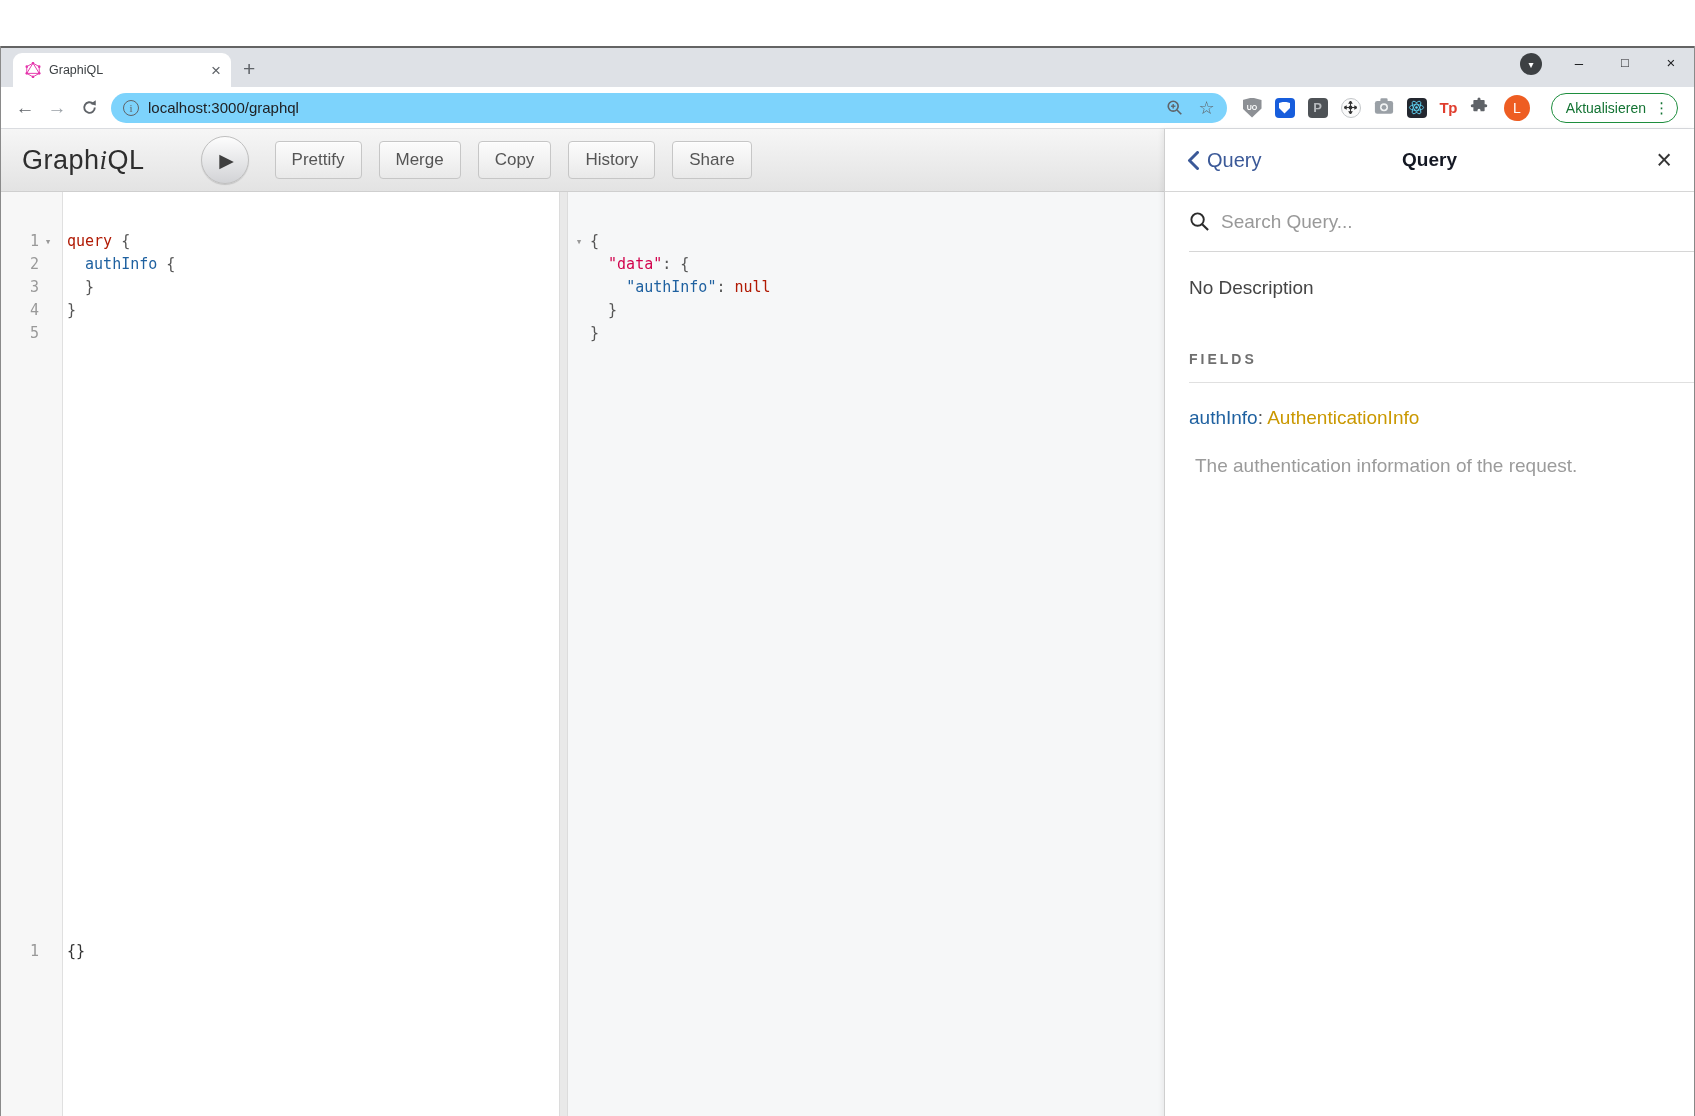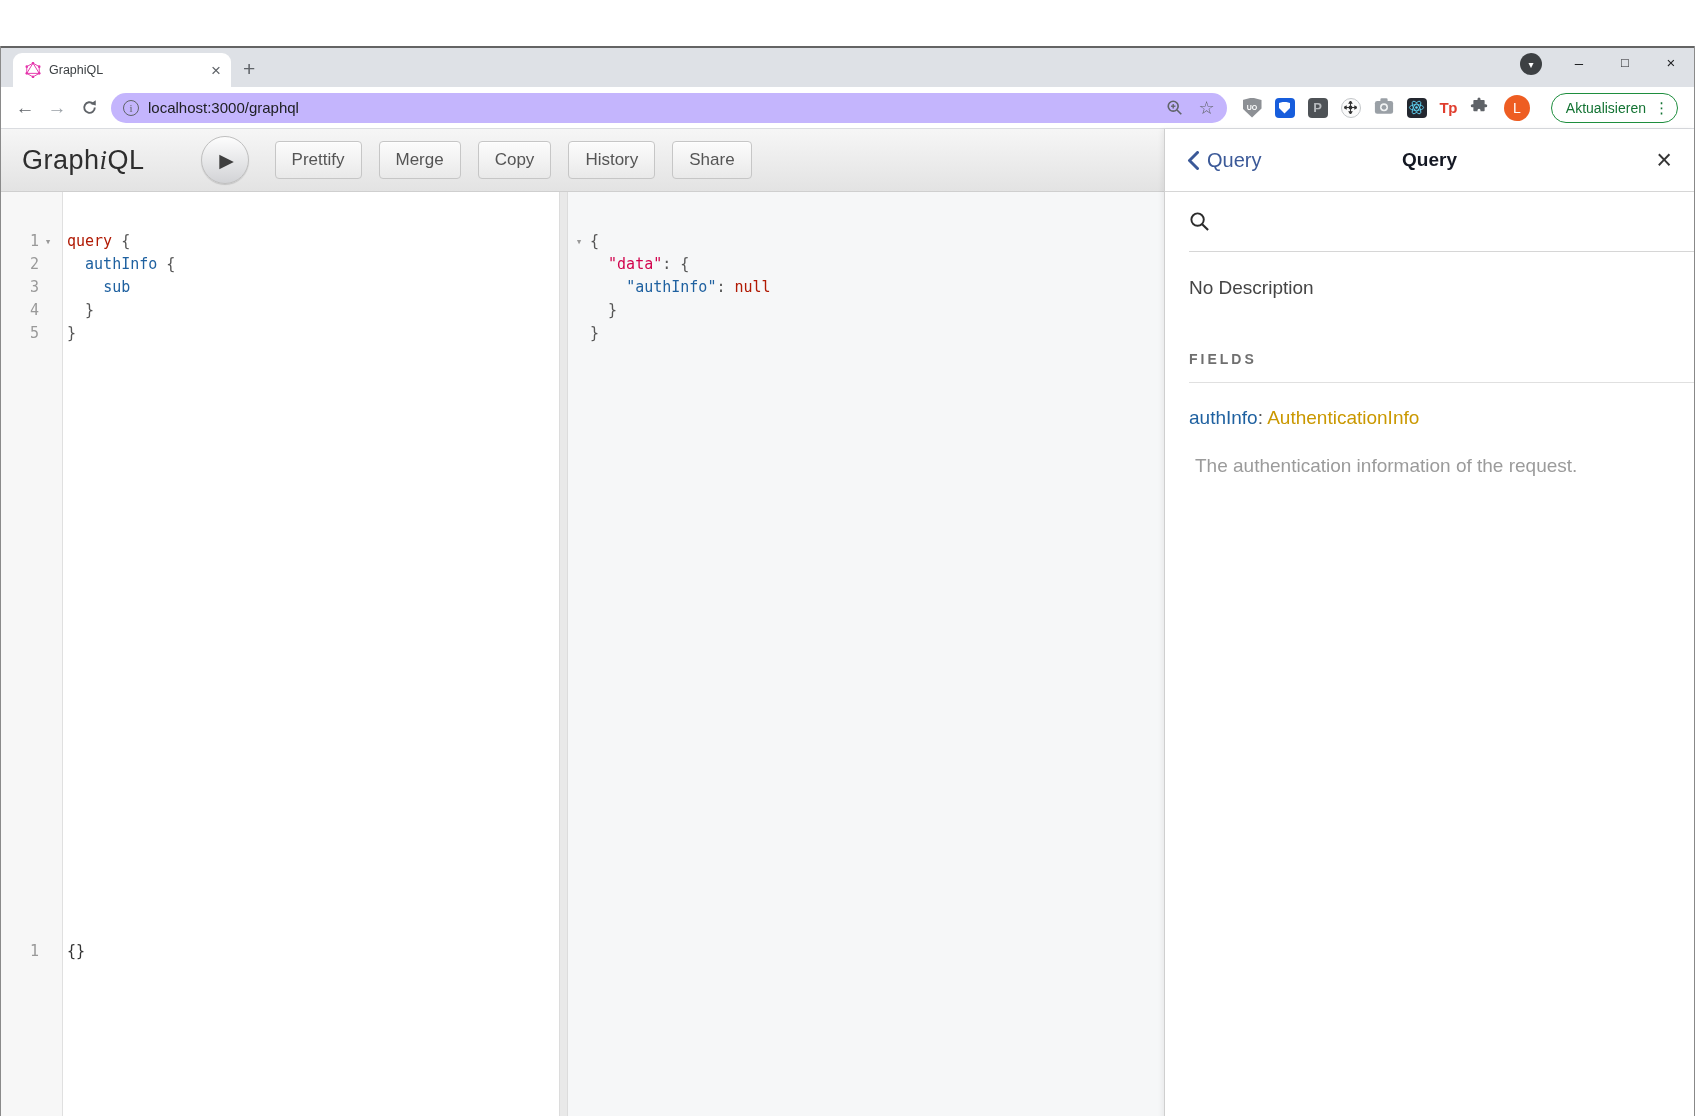--- a/index.html
+++ b/index.html
@@ -21,21 +21,21 @@
                    font-size:10px; display:flex; align-items:center; justify-content:center; margin:5px 14px 0 0; }
   .winbtn { width:46px; height:28px; display:flex; align-items:center; justify-content:center;
             color:#202124; font-size:15px; }
   .winbtn.max { font-size:13px; }
 
   .addressbar { height:42px; background:#fff; border-bottom:1px solid #dadce0;
                 display:flex; align-items:center; padding:0 10px; gap:4px; flex:none; }
   .navbtn { width:28px; height:28px; display:flex; align-items:center; justify-content:center;
             font-size:19px; color:#5f6368; }
   .navbtn.fwd { color:#9aa0a6; }
-  .omnibox { flex:1; height:30px; background:#c4b5fd; border-radius:15px; margin:0 6px 0 4px;
+  .omnibox { flex:1; height:30px; background:#7dd3fc; border-radius:15px; margin:0 6px 0 4px;
              display:flex; align-items:center; padding:0 12px; gap:9px; min-width:0; }
   .info-icon { width:16px; height:16px; border:1.5px solid #5f6368; border-radius:50%;
                display:flex; align-items:center; justify-content:center; flex:none; }
   .info-icon::after { content:"i"; font-family:"Liberation Serif", serif; font-size:11px; color:#5f6368; }
   .url { font-size:15px; color:#202124; flex:1; white-space:nowrap; overflow:hidden; }
   .omni-icons { display:flex; align-items:center; gap:14px; margin-left:auto; }
   .star-icon { font-size:18px; color:#5f6368; line-height:1; }
   .ext-row { display:flex; align-items:center; gap:13px; padding:0 6px; }
   .shield { width:19px; height:20px; clip-path:polygon(50% 0,100% 12%,100% 55%,50% 100%,0 55%,0 12%);
             display:flex; align-items:center; justify-content:center; }
@@ -276,21 +276,20 @@
                   <span class="fold"></span>
                 </div>
                 <div class="gline">
                   <span class="lnum">5</span>
                   <span class="fold"></span>
                 </div>
               </div>
             <div class="codearea">
                 <div class="cline"><span class="tk-kw">query</span><span class="tk-punct"> {</span></div>
                 <div class="cline"><span class="tk-ws">  </span><span class="tk-prop">authInfo</span><span class="tk-punct"> {</span></div>
-                <div class="cline"><span class="tk-ws">    </span><span class="tk-prop">sub</span></div>
                 <div class="cline"><span class="tk-punct">  }</span></div>
                 <div class="cline"><span class="tk-punct">}</span></div>
               </div>
           </div>
           <div class="code-editor var-editor">
             <div class="gutter">
                 <div class="gline">
                   <span class="lnum">1</span>
                   <span class="fold"></span>
                 </div>
@@ -341,20 +340,21 @@
           <span>Query</span>
         </span>
         <span class="doc-title">Query</span>
         <span class="doc-close">×</span>
       </div>
       <div class="doc-search">
         <svg width="21" height="21" viewBox="0 0 22 22">
           <circle cx="9" cy="9" r="6.5" fill="none" stroke="#2b2b2b" stroke-width="2"></circle>
           <line x1="13.8" y1="13.8" x2="20" y2="20" stroke="#2b2b2b" stroke-width="2.2"></line>
         </svg>
+        <input type="text" placeholder="Search Query..." style="">
       </div>
       <div class="doc-body">
         <div class="no-desc">No Description</div>
         <div class="fields-heading">FIELDS</div>
         <div class="field-line">
           <span class="field-name">authInfo</span><span class="field-sep">: </span><span class="field-type">AuthenticationInfo</span>
         </div>
         <div class="field-desc">The authentication information of the request.</div>
       </div>
     </div>

